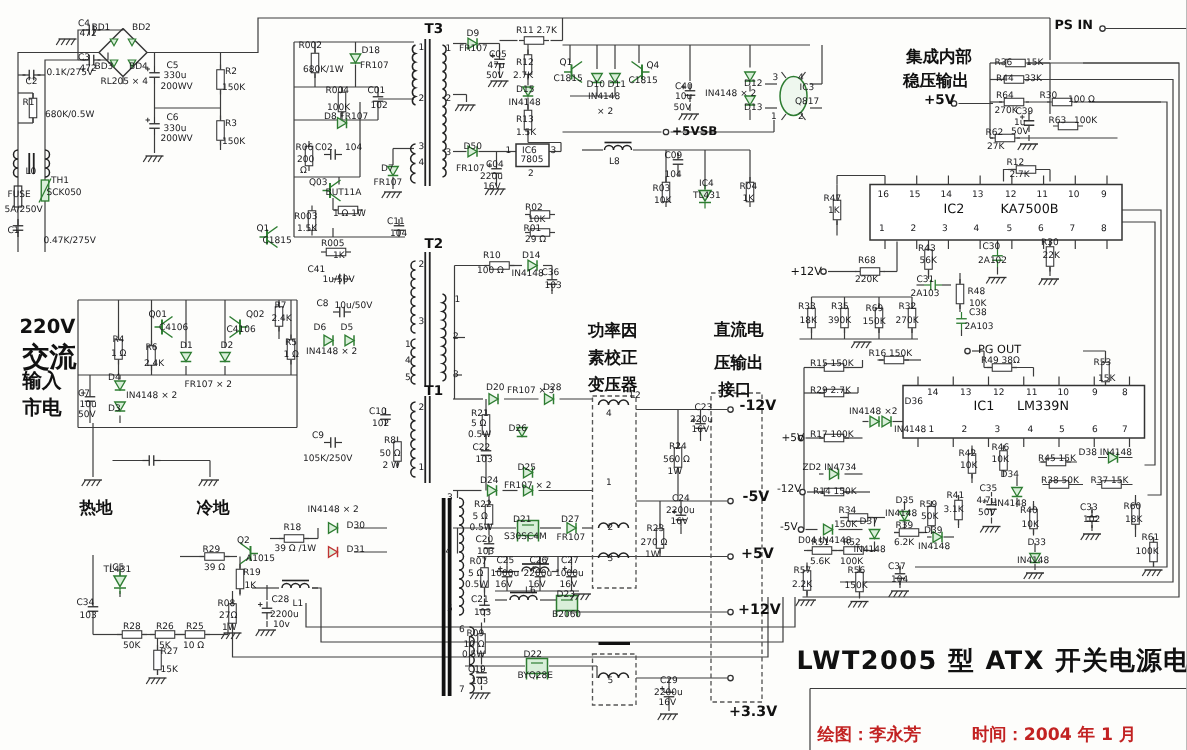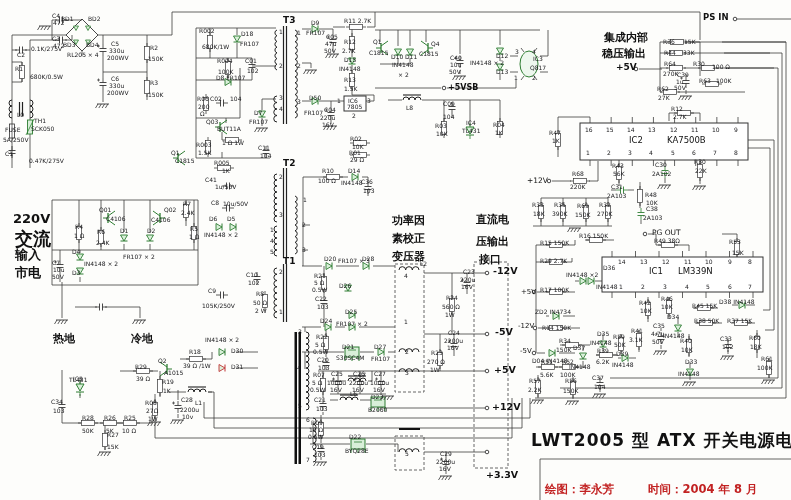--- a/index.html
+++ b/index.html
@@ -1574,14 +1574,14 @@
       <div class="tx" style="left: 521px; top: 289px; font-size: 7px; font-weight: 400;">+5V</div>
       <div class="tx" style="left: 518px; top: 323px; font-size: 7px; font-weight: 400;">-12V</div>
       <div class="tx" style="left: 520px; top: 348px; font-size: 7px; font-weight: 400;">-5V</div>
       <div class="tx" style="left: 629px; top: 136px; font-size: 8.5px; font-weight: 400;">IC2</div>
       <div class="tx" style="left: 667px; top: 136px; font-size: 8.5px; font-weight: 400;">KA7500B</div>
       <div class="tx" style="left: 649px; top: 267px; font-size: 8.5px; font-weight: 400;">IC1</div>
       <div class="tx" style="left: 678px; top: 267px; font-size: 8.5px; font-weight: 400;">LM339N</div>
     </div>
   <div id="title">LWT2005 型 ATX 开关电源电路图</div>
   <div id="credit-author">绘图：李永芳</div>
-  <div id="credit-time">时间：2004 年 8 月</div>
+  <div id="credit-time">时间：2004 年 1 月</div>
 </div>
 
 </body></html>

